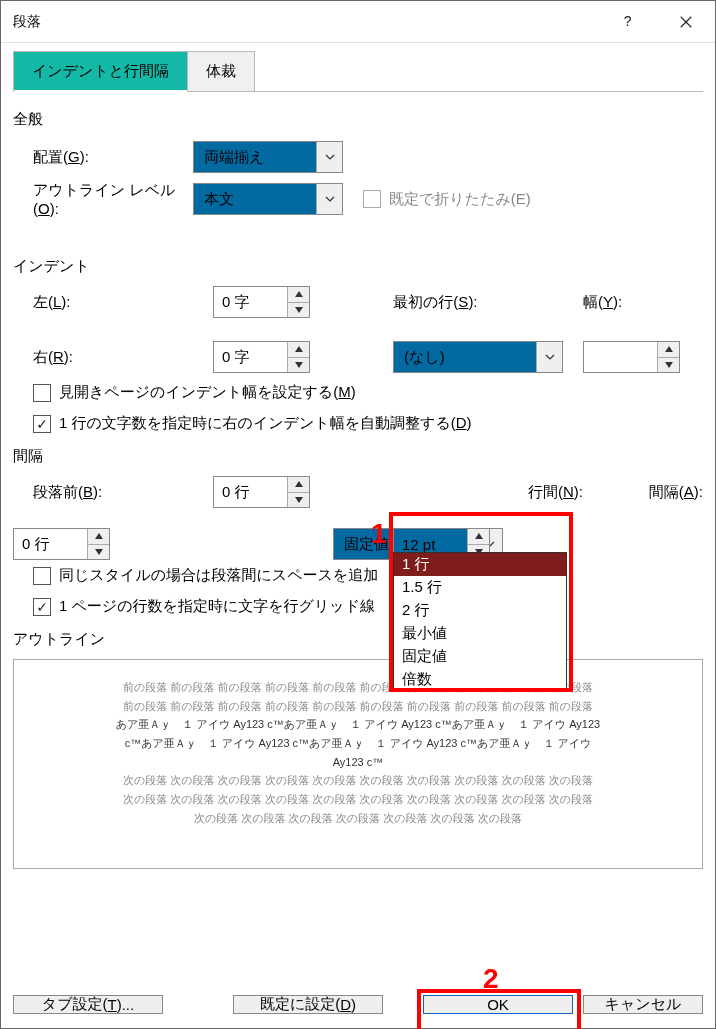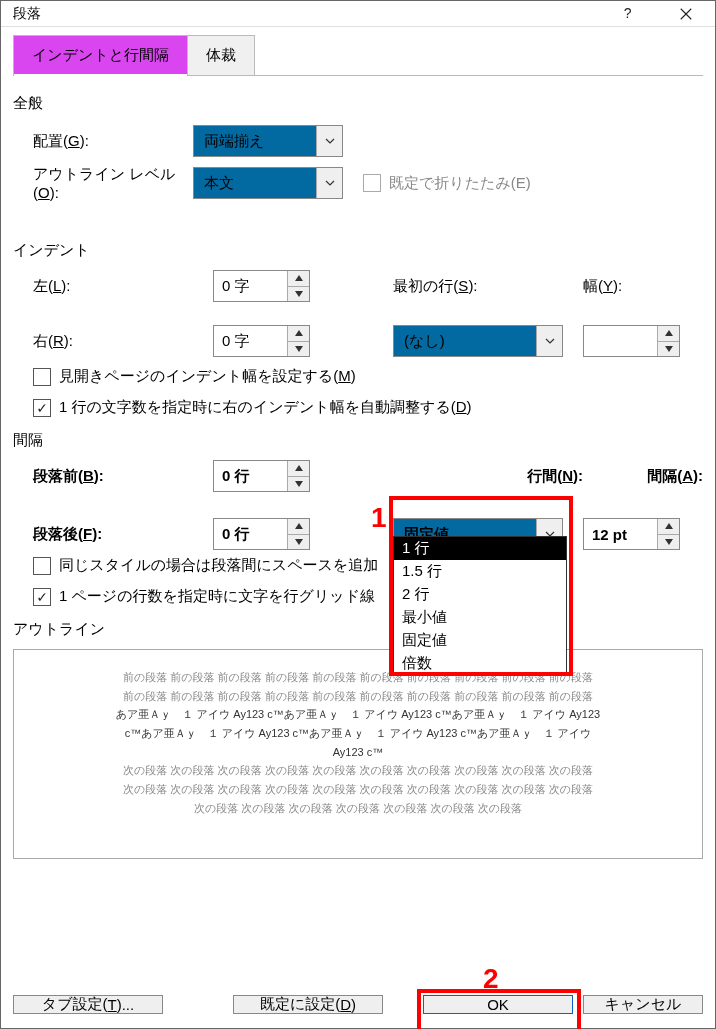--- a/index.html
+++ b/index.html
@@ -17,21 +17,21 @@
 
   .window {
     width: 716px;
     height: 1029px;
     border: 1px solid #666;
     background: #fff;
     display: flex;
     flex-direction: column;
   }
   .titlebar {
-    height: 26px;
+    height: 42px;
     border-bottom: 1px solid #e0e0e0;
     display: flex;
     align-items: center;
     padding: 0 0 0 12px;
     font-size: 14px;
   }
   .titlebar .title { flex: 1; }
   .titlebar .btn {
     width: 58px;
     height: 42px;
@@ -57,21 +57,21 @@
   }
   .tab {
     padding: 10px 18px;
     border: 1px solid #bbb;
     border-bottom: none;
     margin-right: -1px;
     background: #f0f0f0;
     font-size: 15px;
   }
   .tab.active {
-    background: #d946ef;
+    background: #14b8a6;
     position: relative;
     z-index: 2;
   }
   .tab.active::after {
     content:'';
     position:absolute;
     left:0;right:0;bottom:-1px;height:2px;background:#fff;
   }
 
   .section-title {
@@ -147,24 +147,23 @@
     align-items:center;
     margin-bottom:4px;
   }
   .indent-grid .lbl { padding-left:20px; font-size:15px;}
   .indent-grid .lbl2 { font-size:15px;}
 
   
   .spacing-grid {
     display:grid;
     grid-template-columns: 200px 120px 60px 190px 120px;
-    row-gap:26px;
+    row-gap:20px;
     align-items:center;
     position:relative;
-    font-weight:bold;
   }
   .spacing-grid .lbl { padding-left:20px; font-size:15px;}
   .spacing-grid .lbl2 { font-size:15px;text-align:right; }
 
   .annotation {
     position:absolute;
     color:#ff0000;
     font-weight:bold;
     font-size:28px;
     z-index:30;
@@ -177,21 +176,21 @@
   }
 
   .dropdown-open {
     position:absolute;
     border:1px solid #333;
     background:#fff;
     z-index:20;
     font-size:15px;
   }
   .dropdown-open .opt { padding:2px 8px; }
-  .dropdown-open .opt.sel { background:#000000; color:#fff; }
+  .dropdown-open .opt.sel { background:#7f1d1d; color:#fff; }
 
   .preview-box {
     margin: 6px 0 0 0;
     border:1px solid #aaa;
     padding: 18px 20px;
     font-size:11px;
     color:#888;
     line-height:1.7;
     height: 210px;
     overflow:hidden;
@@ -388,23 +387,20 @@
           </div>
         </div>
         <div></div>
         <div class="lbl2">
           <span>行間(</span><span class="underline">N</span><span>):</span>
         </div>
         <div class="lbl2">
           <span>間隔(</span><span class="underline">A</span><span>):</span>
         </div>
 
-        <div class="lbl">
-          <span>段落後(</span><span class="underline">F</span><span>):</span>
-        </div>
         <div class="spinner">
           <div class="val">0 行</div>
           <div class="arrows">
             <div>
                 <svg viewBox="0 0 8 6">
                   <polygon points="4,0 8,6 0,6" fill="#333"></polygon>
                 </svg>
               </div>
             <div>
                 <svg viewBox="0 0 8 6">

